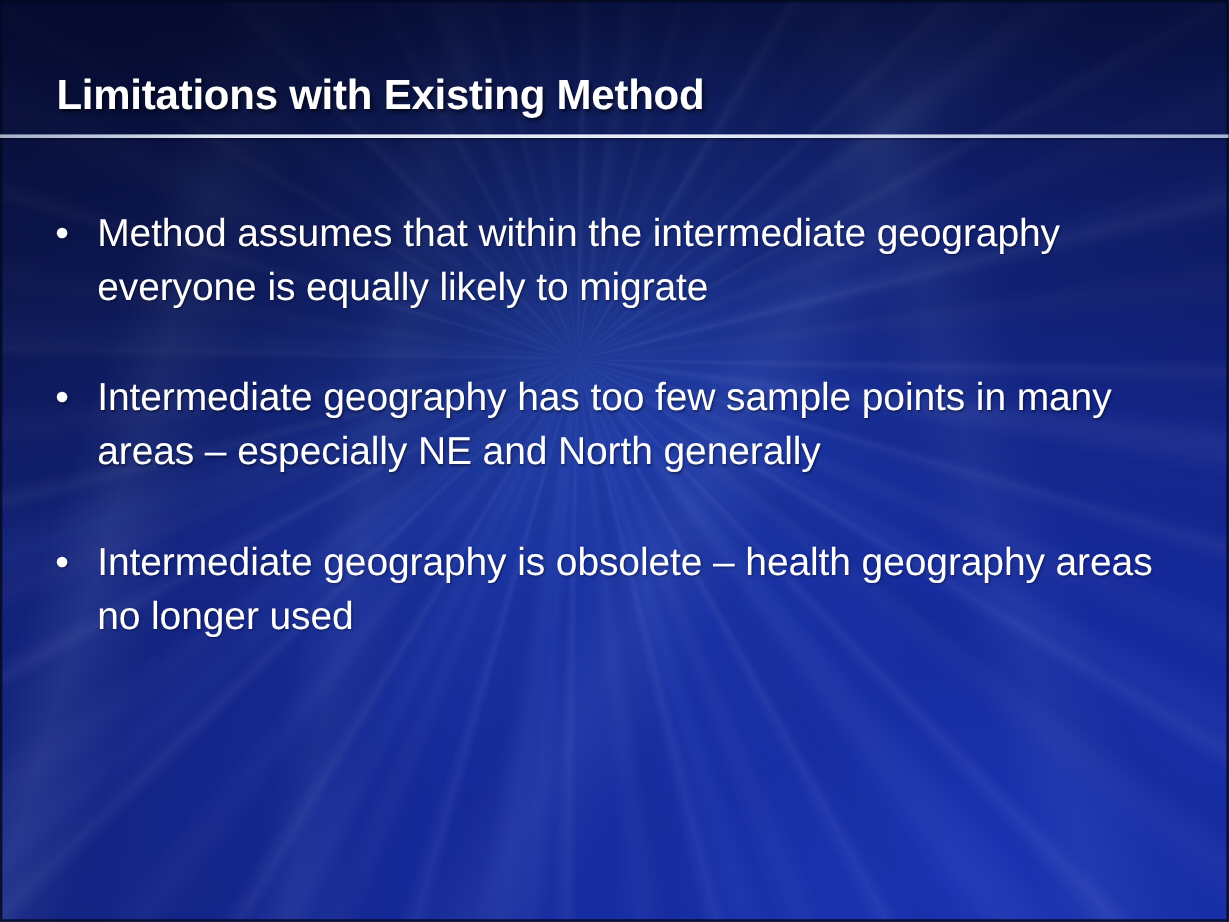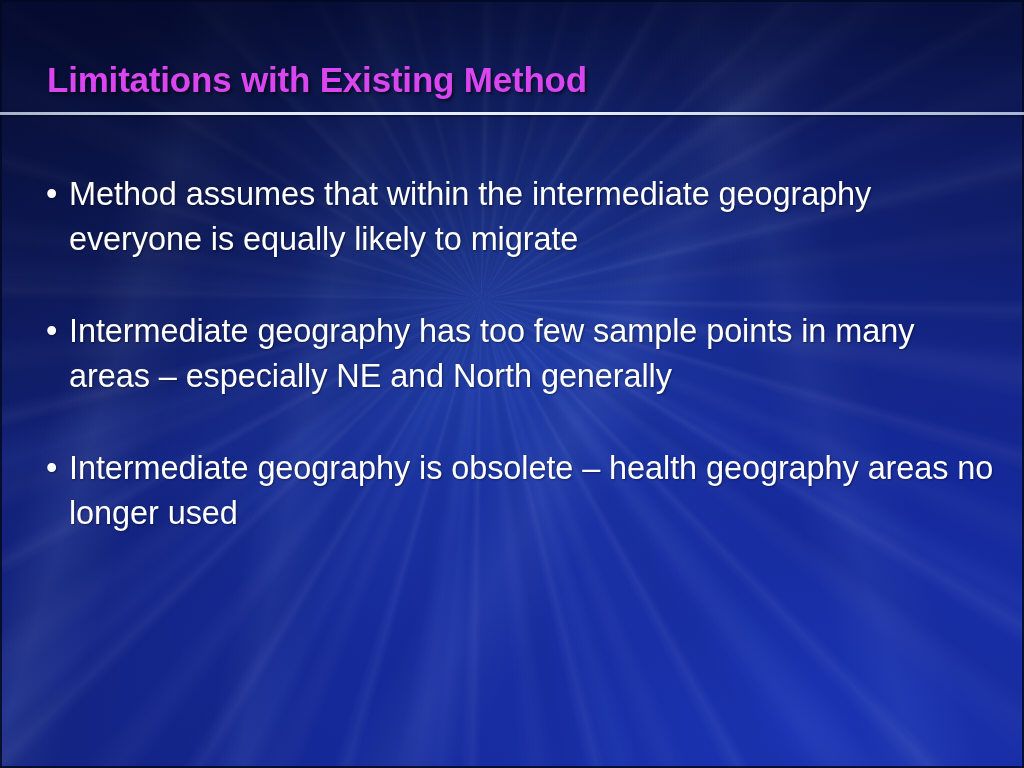--- a/index.html
+++ b/index.html
@@ -101,21 +101,21 @@
   .content {
     position: absolute;
     inset: 0;
   }
 
   .slide-title {
     position: absolute;
     left: 47px;
     top: 60px;
     width: 930px;
-    color: #d946ef;
+    color: #ffffff;
     font-size: 35px;
     font-weight: bold;
     letter-spacing: -0.2px;
     line-height: 1.12;
     text-shadow: 2px 2px 3px rgba(0,0,0,0.55);
     white-space: nowrap;
   }
 
   .title-rule {
     position: absolute;
@@ -159,20 +159,21 @@
     top: 0;
     width: 20px;
     font-size: 32.5px;
     line-height: 45px;
     color: #ffffff;
     text-shadow: 1px 1px 2px rgba(0,0,0,0.42);
   }
 
   .bullet-text {
     display: block;
+    margin-left: 12px;
   }
 </style>
 </head>
 <body>
 
 <div id="slide">
 
   <div class="bg-layer bg-base"></div>
   <div class="bg-layer bg-glow"></div>
   <div class="bg-layer bg-rays"></div>

